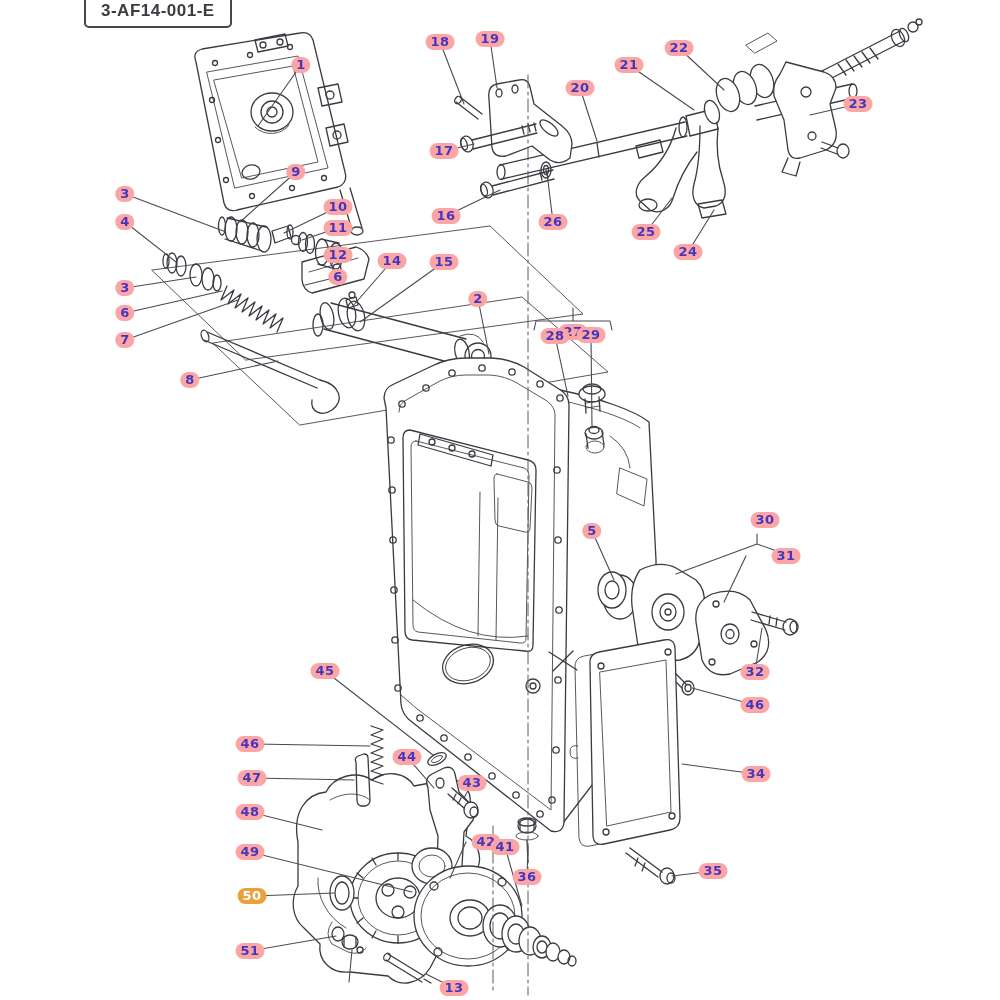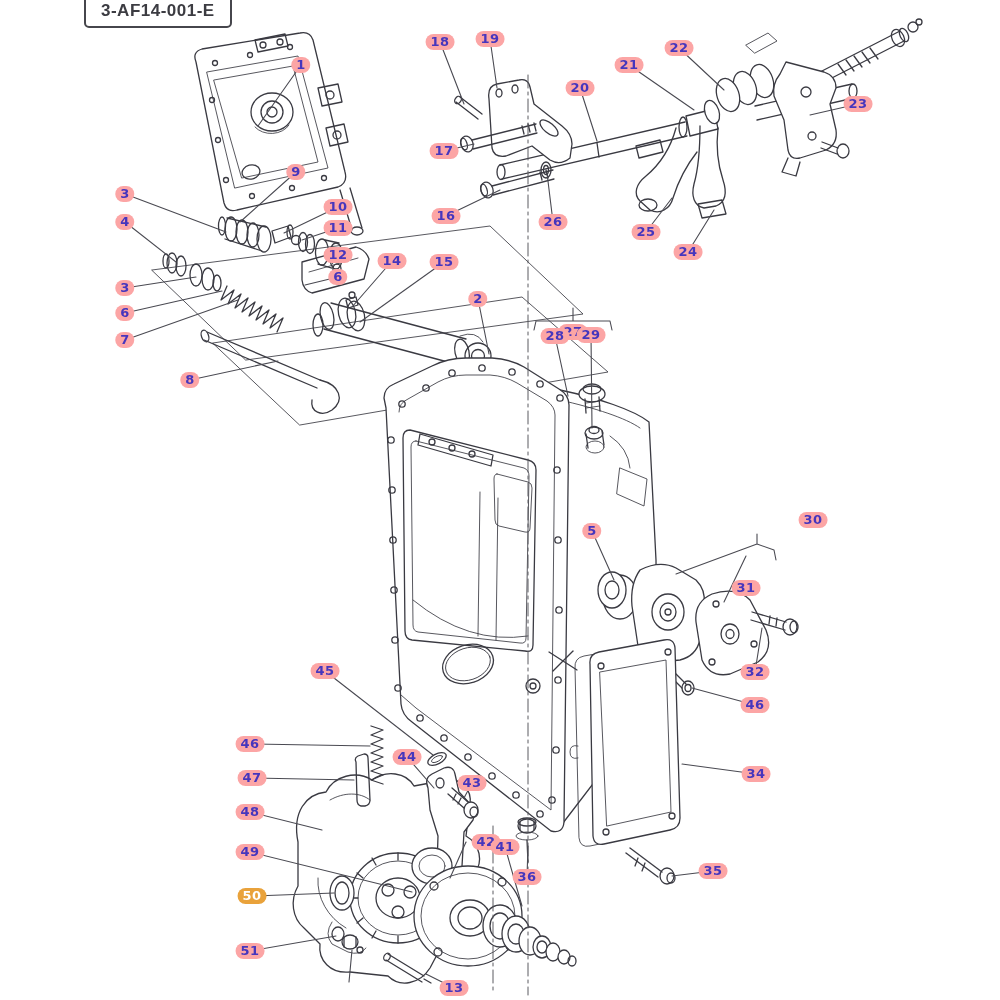--- a/index.html
+++ b/index.html
@@ -450,22 +450,22 @@
       <div class="callout" style="left: 629px; top: 65px;">21</div>
       <div class="callout" style="left: 679px; top: 48px;">22</div>
       <div class="callout" style="left: 858px; top: 104px;">23</div>
       <div class="callout" style="left: 688px; top: 252px;">24</div>
       <div class="callout" style="left: 646px; top: 232px;">25</div>
       <div class="callout" style="left: 553px; top: 222px;">26</div>
       <div class="callout" style="left: 573px; top: 297px; margin-top: 35px;">27</div>
       <div class="callout" style="left: 555px; top: 336px;">28</div>
       <div class="callout" style="left: 591px; top: 335px;">29</div>
       <div class="callout" style="left: 592px; top: 531px;">5</div>
-      <div class="callout" style="left: 765px; top: 520px; margin-left: 48px;">30</div>
-      <div class="callout" style="left: 746px; top: 556px; margin-top: 32px;">31</div>
+      <div class="callout" style="left: 765px; top: 520px;">30</div>
+      <div class="callout" style="left: 786px; top: 556px;">31</div>
       <div class="callout" style="left: 755px; top: 672px;">32</div>
       <div class="callout" style="left: 755px; top: 705px;">46</div>
       <div class="callout" style="left: 756px; top: 774px;">34</div>
       <div class="callout" style="left: 713px; top: 871px;">35</div>
       <div class="callout" style="left: 527px; top: 877px;">36</div>
       <div class="callout" style="left: 325px; top: 671px;">45</div>
       <div class="callout" style="left: 250px; top: 744px;">46</div>
       <div class="callout" style="left: 252px; top: 778px;">47</div>
       <div class="callout" style="left: 250px; top: 812px;">48</div>
       <div class="callout" style="left: 250px; top: 852px;">49</div>

